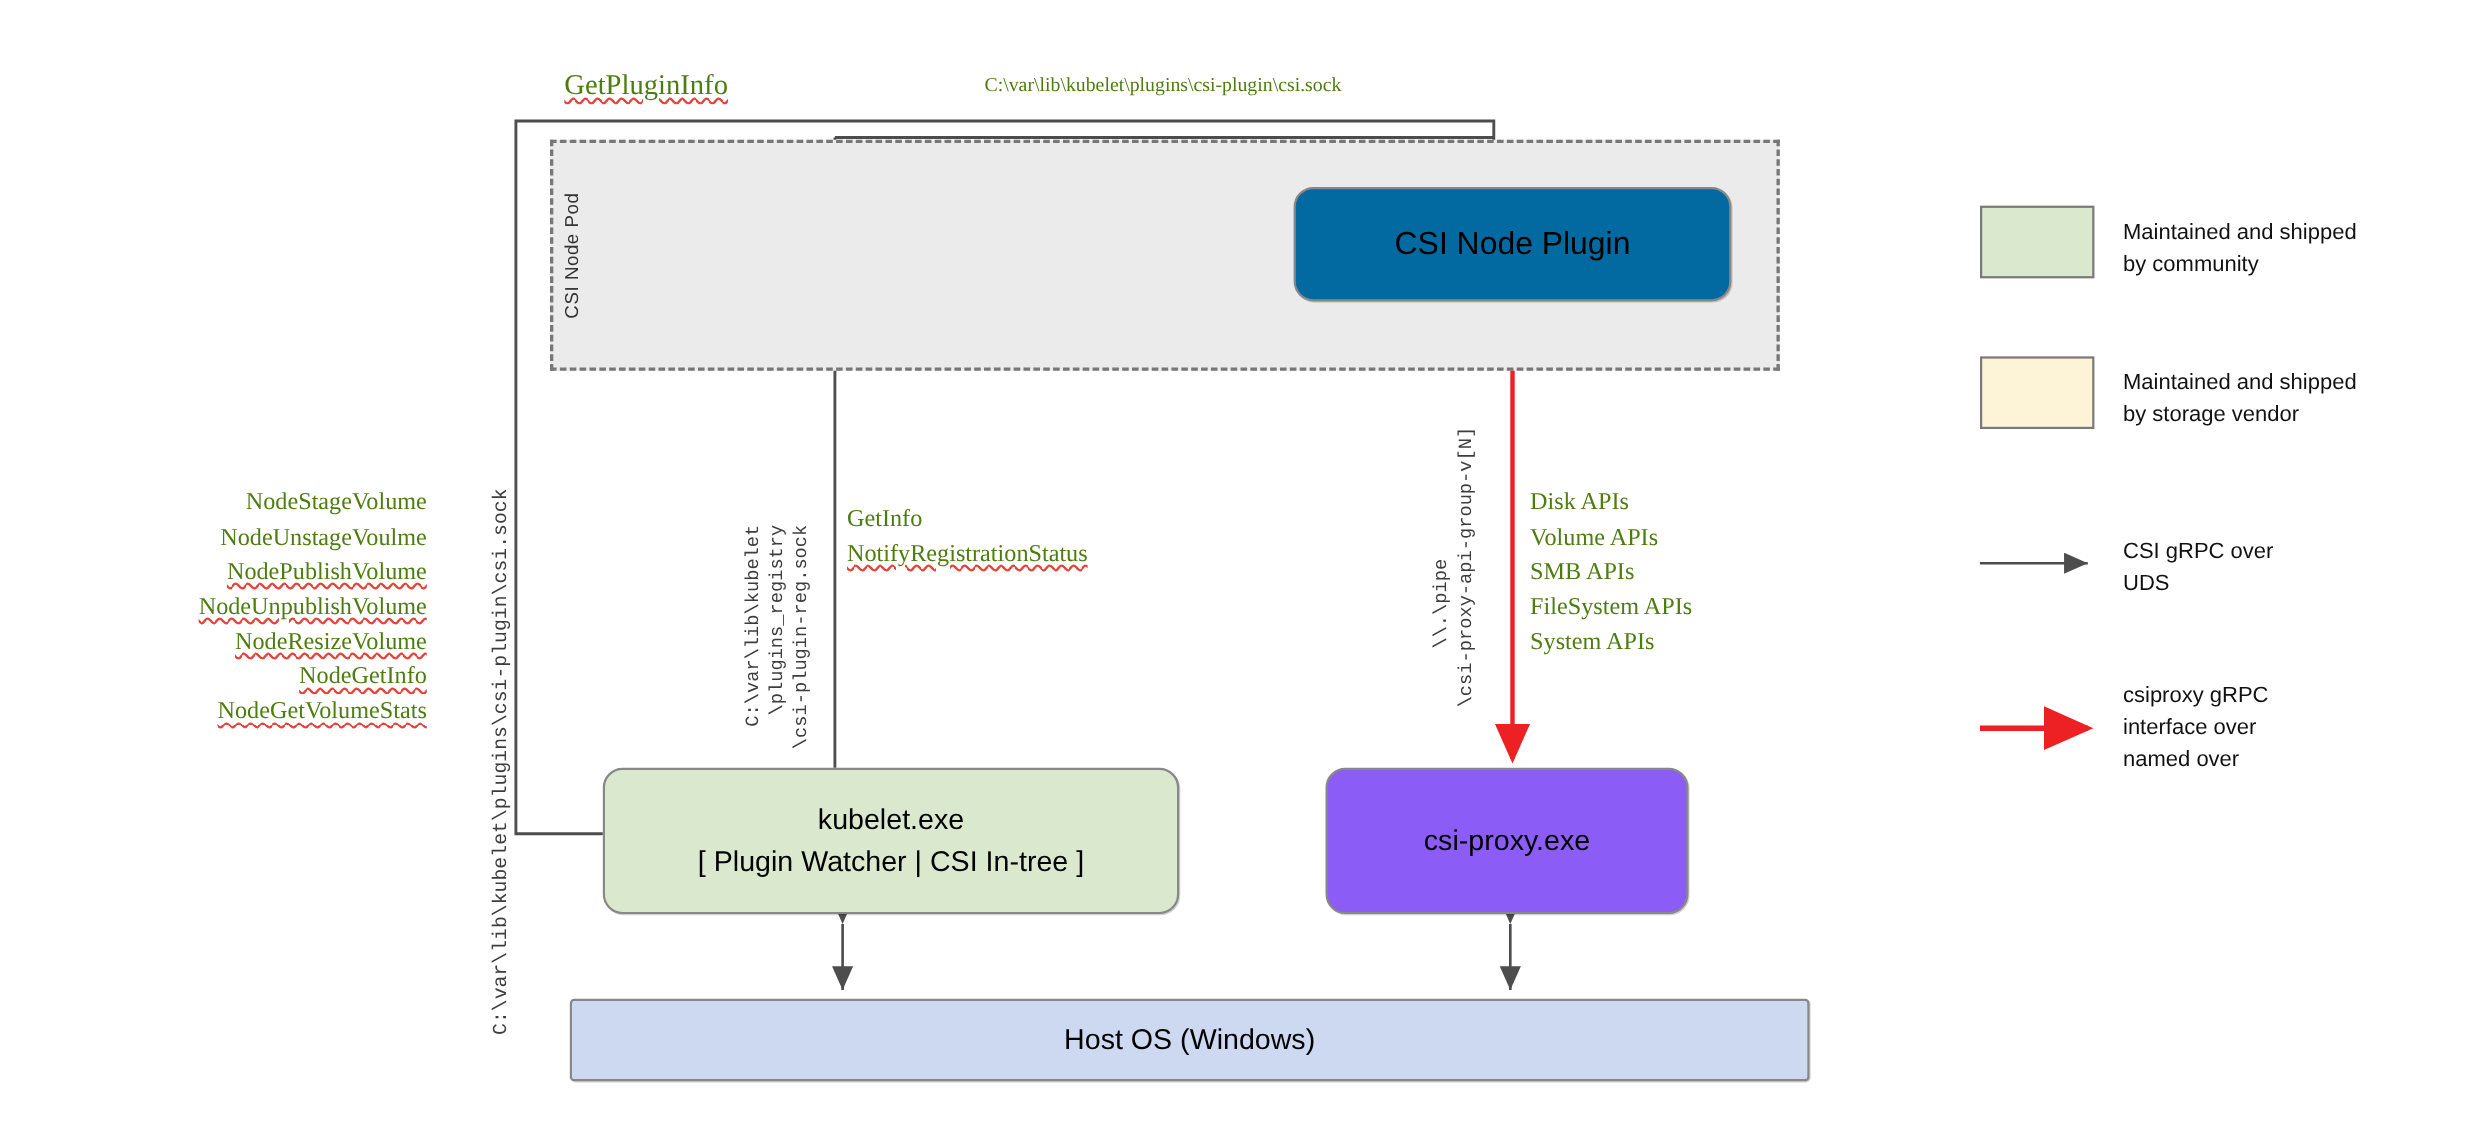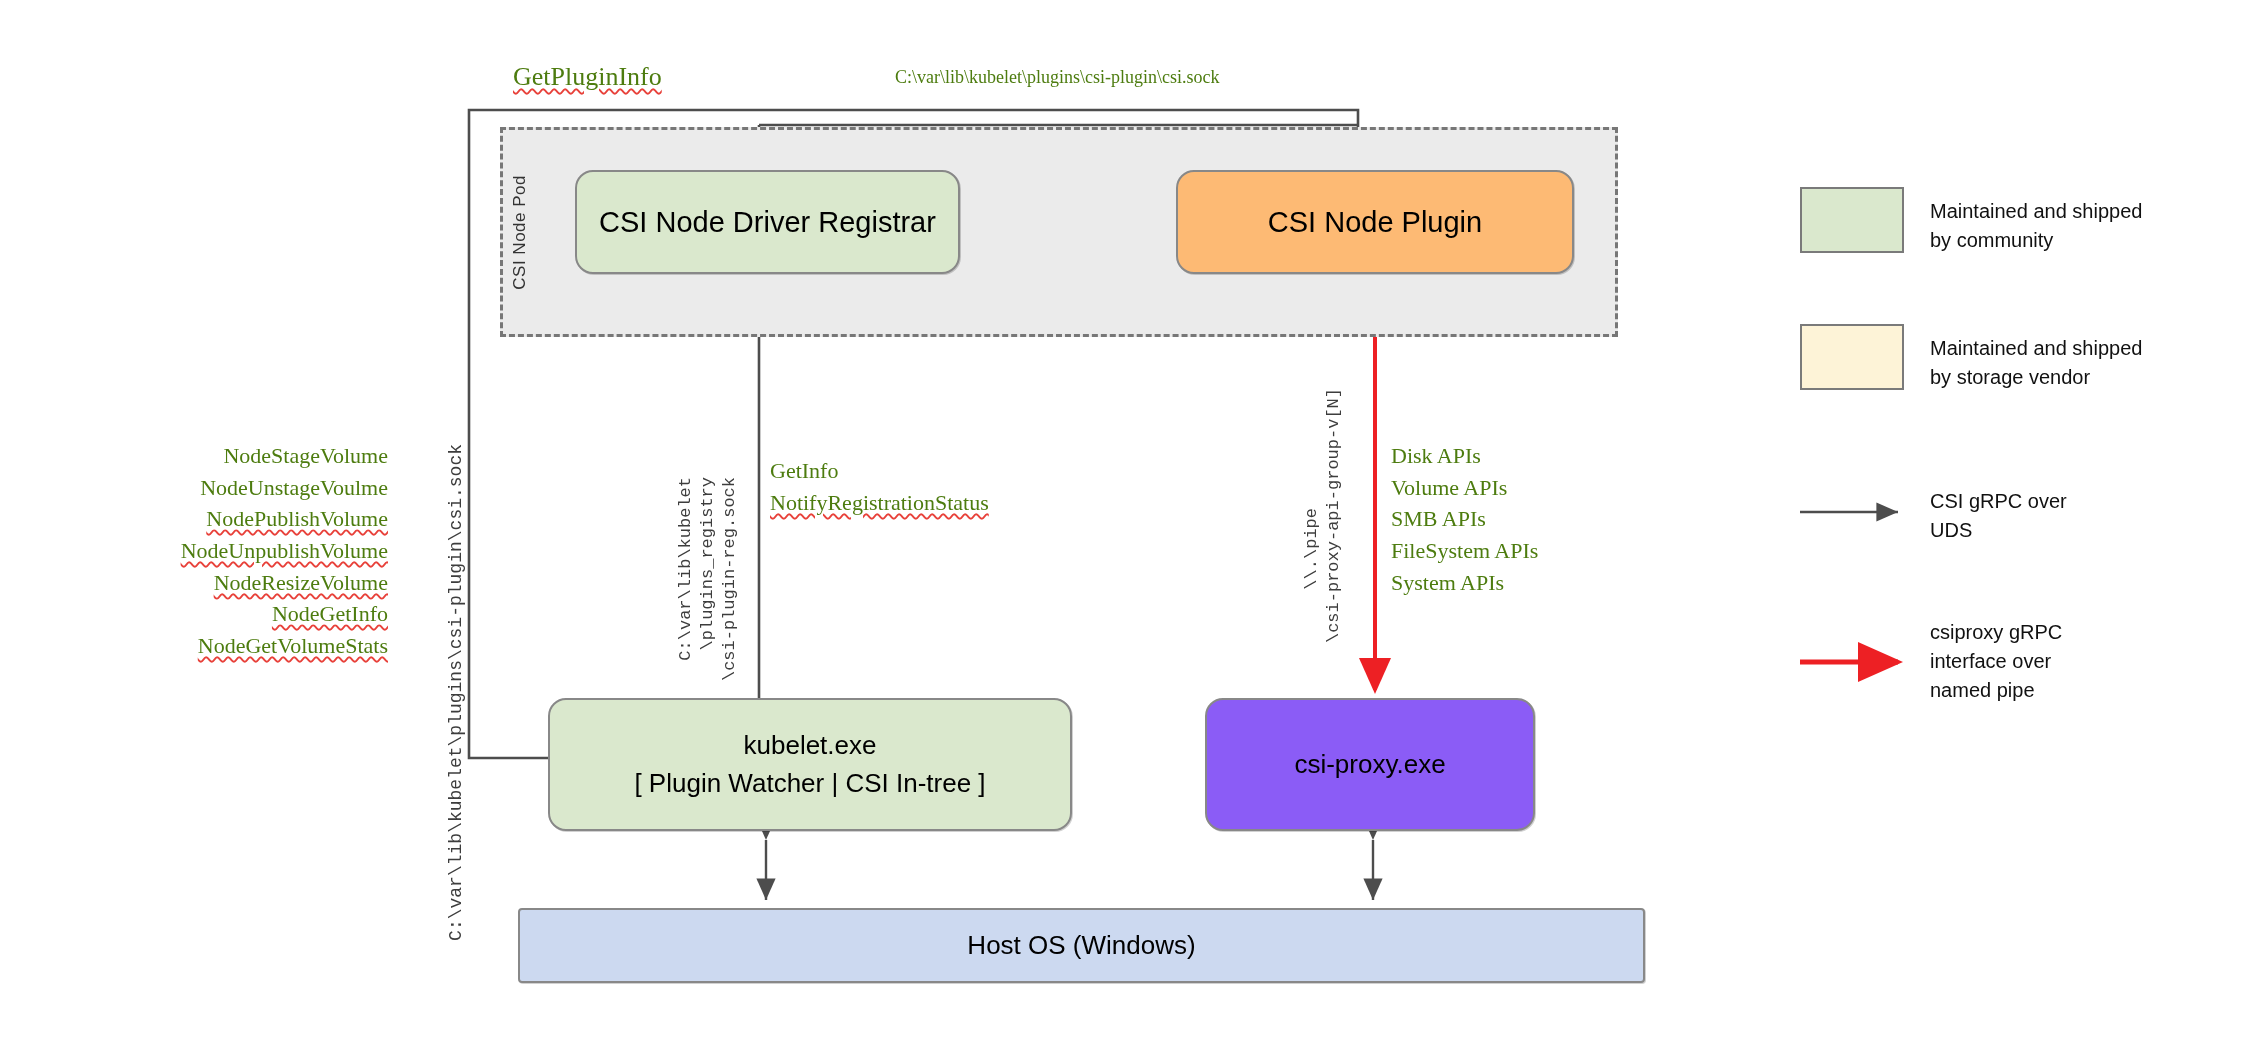--- a/index.html
+++ b/index.html
@@ -116,25 +116,22 @@
       <path d="M1800,512 L1898,512" fill="none" stroke="#4d4d4d" stroke-width="2.4" marker-end="url(#ah-dark)"></path>
     </g>
     <g>
       <path d="M1800,662 L1898,662" fill="none" stroke="#ed2024" stroke-width="5" marker-end="url(#ah-red)"></path>
     </g>
   </svg>
 
   <div id="pod" style="background: rgb(235, 235, 235);"></div>
   <div id="podlabel">CSI Node Pod</div>
 
-  <div id="registrar" class="node green" style="background: rgb(218, 232, 205);">
-    <span>CSI Node Driver Registrar</span>
-  </div>
-
-  <div id="nodeplugin" class="node yellow" style="background: #fdba74; text-align: right;">
+
+  <div id="nodeplugin" class="node yellow" style="background: #0369a1; text-align: right;">
     <span>CSI Node Plugin</span>
   </div>
 
   <div id="kubelet" class="node green" style="background: rgb(218, 232, 205);">
     <span class="lines">
       <span class="l2">kubelet.exe</span>
       <span class="l2">[ Plugin Watcher | CSI In-tree ]</span>
     </span>
   </div>
 
@@ -195,16 +192,16 @@
   </div>
 
   <div id="lg-tx-uds" class="lgtext">
     <div>CSI gRPC over</div>
     <div>UDS</div>
   </div>
 
   <div id="lg-tx-pipe" class="lgtext">
     <div>csiproxy gRPC</div>
     <div>interface over</div>
-    <div>named pipe</div>
+    <div>named over</div>
   </div>
 
 </div>
 
 </body></html>

